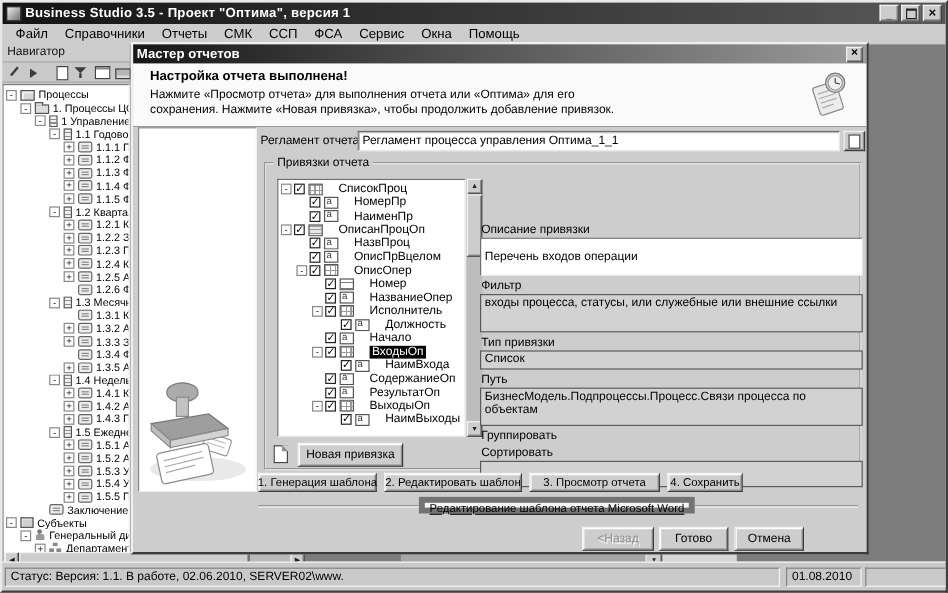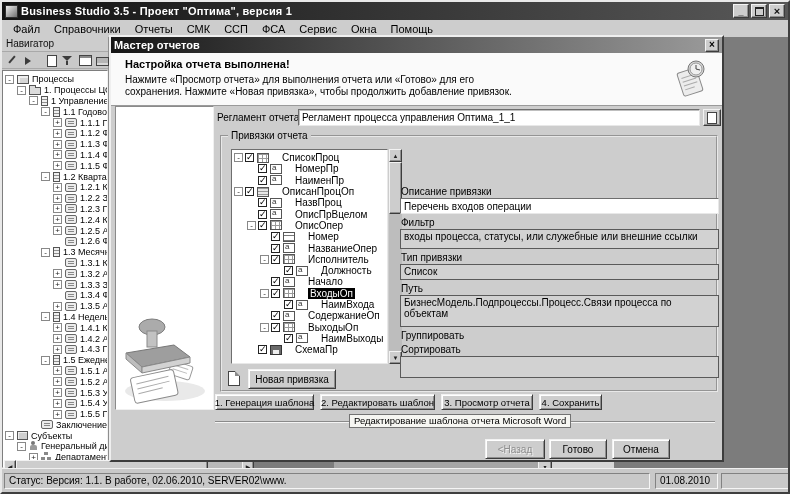--- a/index.html
+++ b/index.html
@@ -120,21 +120,21 @@
   .fflat{width:100%;background:#d2d2d2;border:1px solid #5a5a5a;font-size:10px;padding:1px 3px;overflow:hidden;}
   .newbind-ico{position:absolute;left:6px;top:234px;width:12px;height:15px;background:#fff;border:1px solid #444;}
   .newbind-ico::after{content:"";position:absolute;right:-1px;top:-1px;border-style:solid;border-width:0 5px 5px 0;border-color:transparent #cdcdcd #8a8a8a transparent;}
   .newbind-btn{position:absolute;left:26px;top:232px;width:88px;height:20px;font-size:10px;}
   .btn95{background:#cdcdcd;border:1px solid;border-color:#f2f2f2 #3c3c3c #3c3c3c #f2f2f2;
     box-shadow:inset 1px 1px 0 #fff,inset -1px -1px 0 #8f8f8f;display:flex;align-items:center;justify-content:center;color:#000;}
   .steps{position:absolute;left:104px;top:288px;display:flex;gap:6px;}
   .steps .btn95{height:16px;font-size:9.5px;white-space:nowrap;}
   .groove{position:absolute;left:104px;top:315px;width:500px;height:2px;border-top:1px solid #8a8a8a;border-bottom:1px solid #f4f4f4;}
   .tooltip{position:absolute;left:238px;top:308px;height:14px;line-height:12px;padding:0 4px;background:#f6f6f2;
-    border:1px solid #737373;font-size:9.5px;white-space:nowrap;z-index:5;}
+    border:5px solid #737373;font-size:9.5px;white-space:nowrap;z-index:5;text-decoration:underline;}
   .footer-btn{position:absolute;top:333px;height:20px;font-size:10px;}
   .fb-back{left:374px;width:60px;color:#8f8f8f;text-shadow:1px 1px 0 #f2f2f2;}
   .fb-finish{left:438px;width:58px;}
   .fb-cancel{left:501px;width:58px;}
   
   .statusbar{position:absolute;left:0;right:0;bottom:0;height:24px;background:#c9c9c9;border-top:1px solid #f0f0f0;z-index:6;}
   .sb-panel{position:absolute;top:4px;height:16px;border:1px solid;border-color:#828282 #f5f5f5 #f5f5f5 #828282;
     font-size:10px;padding:1px 4px;white-space:nowrap;overflow:hidden;}
   .sp1{left:2px;width:646px;}
   .sp2{left:653px;width:63px;}
@@ -415,21 +415,21 @@
     <span style="width:62px;background:#d6d6d6;"></span>
   </div>
 
   <div class="dialog">
     <div class="dlg-title">
       <span class="dlg-title-text">Мастер отчетов</span>
       <span class="dlg-close">×</span>
     </div>
     <div class="dlg-header">
       <div class="dlg-h-title">Настройка отчета выполнена!</div>
-      <div class="dlg-h-line1">Нажмите «Просмотр отчета»  для выполнения отчета или «Готово» для его</div>
+      <div class="dlg-h-line1">Нажмите «Просмотр отчета»  для выполнения отчета или «Оптима» для его</div>
       <div class="dlg-h-line2">сохранения. Нажмите «Новая привязка», чтобы продолжить добавление привязок.</div>
       <div class="dlg-h-icon">
         <svg width="36" height="40" viewBox="0 0 36 40">
           <g transform="rotate(-18 18 24)">
             <rect x="8" y="12" width="20" height="24" rx="2" fill="#ececec" stroke="#8a8a8a"></rect>
             <line x1="11" y1="18" x2="25" y2="18" stroke="#aaa"></line>
             <line x1="11" y1="22" x2="25" y2="22" stroke="#aaa"></line>
             <line x1="11" y1="26" x2="25" y2="26" stroke="#aaa"></line>
             <line x1="11" y1="30" x2="21" y2="30" stroke="#aaa"></line>
           </g>
@@ -571,66 +571,66 @@
             </span>
             <span class="trow">
               <span class="ind" style="width: 26px; flex: 0 0 auto;"></span>
               <span class="expspace"></span>
               <span class="chk"></span>
               <span class="ti t-field"></span>
               <span class="tlabel">СодержаниеОп</span>
             </span>
             <span class="trow">
               <span class="ind" style="width: 26px; flex: 0 0 auto;"></span>
+              <span class="expspace"></span>
+              <span class="chk"></span>
+              <span class="ti t-field"></span>
+              <span class="tlabel">РезультатОп</span>
+            </span>
+            <span class="trow">
+              <span class="ind" style="width: 26px; flex: 0 0 auto;"></span>
               <span class="exp">-</span>
               <span class="chk"></span>
               <span class="ti t-table"></span>
               <span class="tlabel">ВыходыОп</span>
             </span>
             <span class="trow">
               <span class="ind" style="width: 39px; flex: 0 0 auto;"></span>
               <span class="expspace"></span>
               <span class="chk"></span>
               <span class="ti t-field"></span>
               <span class="tlabel">НаимВыходы</span>
-            </span>
-            <span class="trow">
-              <span class="ind" style="width: 13px; flex: 0 0 auto;"></span>
-              <span class="expspace"></span>
-              <span class="chk"></span>
-              <span class="ti t-disk"></span>
-              <span class="tlabel">СхемаПр</span>
             </span>
           </div>
         <div class="tree-vscroll">
           <span class="sb-btn up">▲</span>
           <span class="sb-thumb"></span>
           <span class="sb-btn down">▼</span>
         </div>
         <div class="fields">
             <div class="flabel">Описание привязки</div>
-            <input class="fwhite" value="Перечень входов операции" style="height: 16px;">
+            <input class="fwhite" value="Перечень входов операции" style="height: 32px;">
             <div class="flabel">Фильтр</div>
-            <div class="fflat" style="height: 20px;">входы процесса, статусы, или служебные или внешние ссылки</div>
+            <div class="fflat" style="height: 32px;">входы процесса, статусы, или служебные или внешние ссылки</div>
             <div class="flabel">Тип привязки</div>
             <div class="fflat" style="height: 16px;">Список</div>
             <div class="flabel">Путь</div>
             <div class="fflat" style="height: 32px;">БизнесМодель.Подпроцессы.Процесс.Связи процесса по объектам</div>
             <div class="flabel">Группировать</div>
             <div class="flabel">Сортировать</div>
             <div class="fflat" style="height: 22px;"></div>
           </div>
         <span class="newbind-ico"></span>
         <button class="newbind-btn btn95">Новая привязка</button>
       </div>
 
       <div class="steps">
           <button class="btn95 step" style="width: 99px;">1. Генерация шаблона</button>
           <button class="btn95 step" style="width: 115px;">2. Редактировать шаблон</button>
-          <button class="btn95 step" style="width: 92px;">3. Просмотр отчета</button>
+          <button class="btn95 step" style="width: 109px;">3. Просмотр отчета</button>
           <button class="btn95 step" style="width: 63px;">4. Сохранить</button>
         </div>
       <div class="groove"></div>
       <div class="tooltip">Редактирование шаблона отчета Microsoft Word</div>
 
       <button class="footer-btn fb-back btn95">&lt;Назад</button>
       <button class="footer-btn fb-finish btn95">Готово</button>
       <button class="footer-btn fb-cancel btn95">Отмена</button>
     </div>
   </div>

